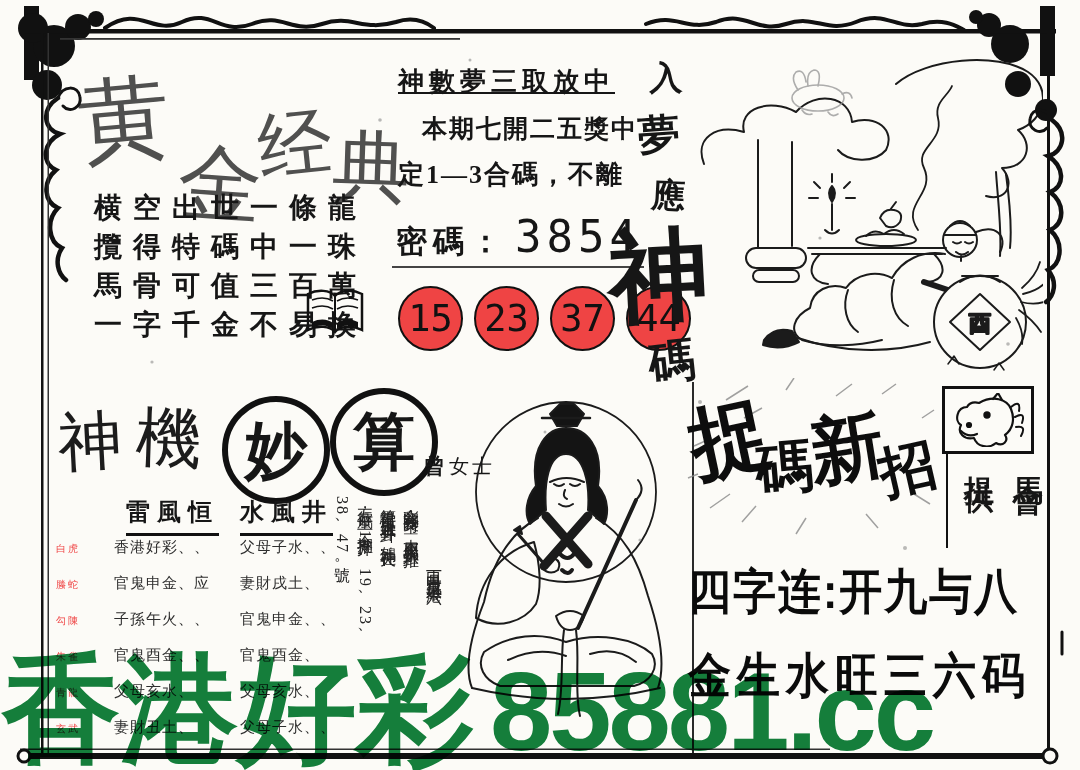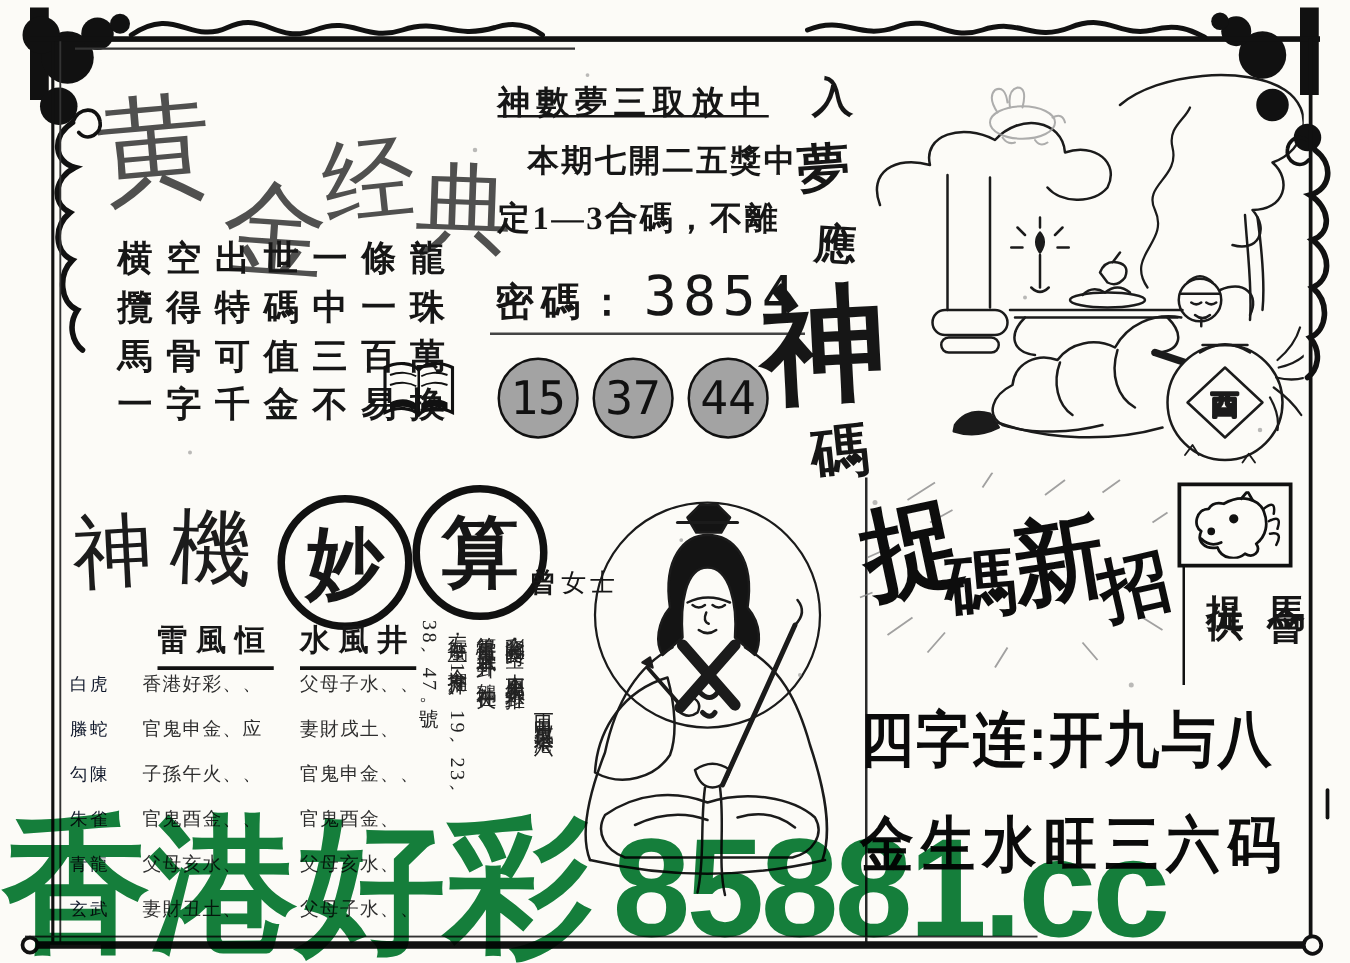--- a/index.html
+++ b/index.html
@@ -26,21 +26,21 @@
   .tips .t1{font-size:26px;font-weight:600;letter-spacing:5px;white-space:nowrap;text-decoration:underline;}
   .tips .t2{font-size:25px;font-weight:600;letter-spacing:2px;margin-top:13px;white-space:nowrap;margin-left:24px;}
   .tips .t3{font-size:26px;font-weight:600;letter-spacing:2px;margin-top:12px;white-space:nowrap;}
   .pwrow{left:396px;top:198px;display:flex;align-items:baseline;}
   .pwlabel{font-size:31px;font-weight:800;letter-spacing:6px;margin-top:23px;}
   .pwval{font-size:44px;font-family:"DejaVu Sans Mono",monospace;letter-spacing:5px;margin-left:8px;}
   .sep-mid{left:392px;top:266px;width:252px;height:2px;background:#444;}
   .balls{left:398px;top:286px;display:flex;gap:11px;}
   .ball{width:61px;height:61px;border:2.5px solid #111;border-radius:50%;
         display:flex;align-items:center;justify-content:center;
-        font-family:"DejaVu Sans Mono",monospace;font-size:37px;color:#111;background:#a3a3a3;}
+        font-family:"DejaVu Sans Mono",monospace;font-size:37px;color:#111;background:#ef4444;}
 
   
   .dream{left:616px;top:56px;width:86px;display:flex;flex-direction:column;align-items:center;font-weight:800;}
   .dream .d0{font-size:33px;margin-left:14px;}
   .dream .d1{font-size:42px;margin-top:6px;transform:rotate(-4deg);}
   .dream .d2{font-size:34px;margin-top:10px;margin-left:18px;transform:rotate(3deg);}
   .dream .d3{font-size:100px;font-weight:900;line-height:1;margin-top:8px;transform:rotate(-3deg);}
   .dream .d4{font-size:46px;margin-top:4px;margin-left:26px;transform:rotate(-6deg);}
 
   
@@ -56,21 +56,21 @@
   .author .a1{font-size:21px;font-weight:900;}
   .author .a2{font-size:20px;font-weight:400;letter-spacing:3px;}
 
   
   .hexhead{position:absolute;font-size:24px;font-weight:800;letter-spacing:7px;
            border-bottom:3px solid #111;padding-bottom:5px;white-space:nowrap;}
   .hh0{left:126px;top:496px;}
   .hh1{left:240px;top:496px;}
   .hextable{left:56px;top:538px;display:flex;flex-direction:column;gap:17px;}
   .hexrow{display:grid;grid-template-columns:58px 126px 120px;align-items:baseline;}
-  .god{font-size:14px;color:#0f172a;letter-spacing:2px;}
+  .god{font-size:10px;color:#ef4444;letter-spacing:2px;}
   .cell{font-size:15px;color:#2e2e2e;letter-spacing:1px;white-space:nowrap;}
 
   
   .reading{left:332px;top:496px;height:266px;display:flex;flex-direction:row-reverse;gap:3px;overflow:hidden;}
   .rcol{writing-mode:vertical-rl;font-size:16px;letter-spacing:2px;color:#222;line-height:20px;}
   .rcol.indent{padding-top:62px;}
 
   
   .vdivider{left:692px;top:382px;width:2px;height:372px;background:#2a2a2a;}
 
@@ -134,20 +134,21 @@
   <div class="t2">本期七開二五獎中</div>
   <div class="t3">定1—3合碼，不離</div>
 </div>
 <div class="abs pwrow">
   <span class="pwlabel">密碼：</span>
   <span class="pwval">3854</span>
 </div>
 <div class="abs sep-mid"></div>
 <div class="abs balls">
   <div class="ball">15</div>
+  <div class="ball">23</div>
   <div class="ball">37</div>
   <div class="ball">44</div>
 </div>
 
 <div class="abs dream">
   <span class="d0">入</span>
   <span class="d1">夢</span>
   <span class="d2">應</span>
   <span class="d3">神</span>
   <span class="d4">碼</span>

